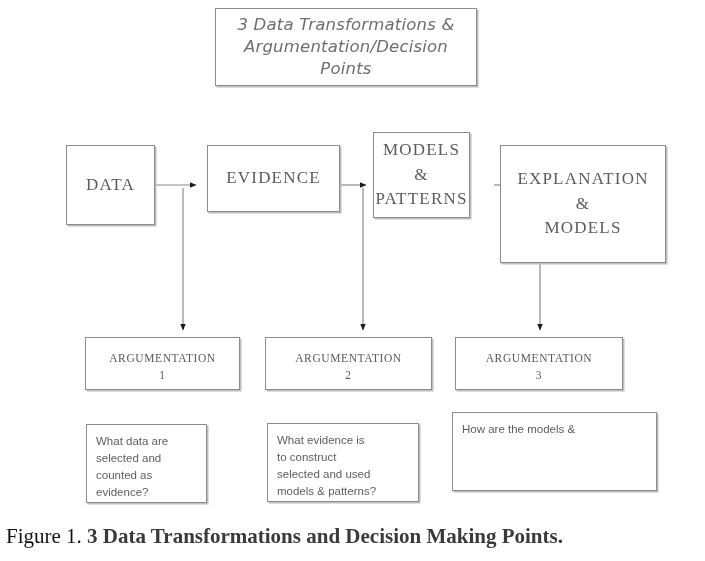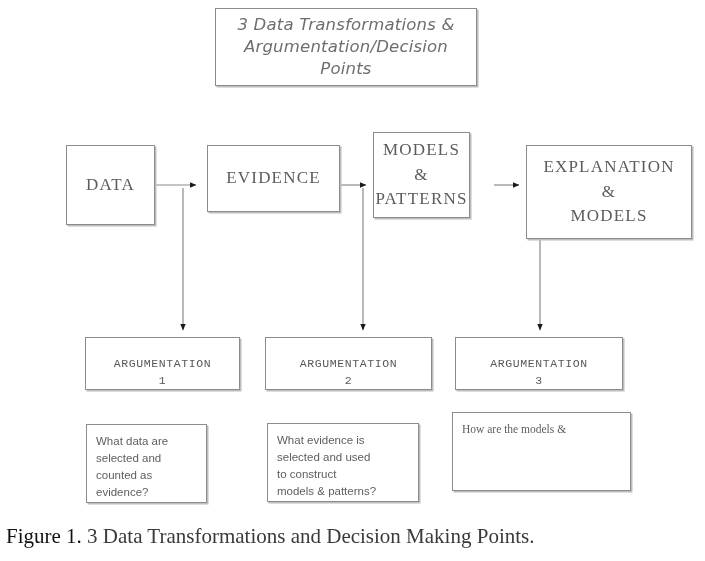--- a/index.html
+++ b/index.html
@@ -57,29 +57,29 @@
     font-size: 17px;
     letter-spacing: 1.2px;
     line-height: 1.45;
     color: #5c5c5c;
   }
   .stage-box .sb-line { display: block; }
 
   #stage-box-0 { left: 66px;  top: 145px; width: 89px;  height: 80px; }
   #stage-box-1 { left: 207px; top: 145px; width: 133px; height: 67px; }
   #stage-box-2 { left: 373px; top: 132px; width: 97px; height: 86px; text-align: center; }
-  #stage-box-3 { left: 526px; top: 145px; width: 166px; height: 94px; }
+  #stage-box-3 { left: 500px; top: 145px; width: 166px; height: 118px; }
 
   
   .arg-box {
-    font-family: Liberation Mono, monospace;
+    font-family: Liberation Serif, serif;
     font-size: 11.5px;
     letter-spacing: 0.6px;
     line-height: 1.5;
-    align-items: flex-end;
+    align-items: center;
     padding-top: 7px;
     color: #595959;
   }
   .arg-box .ab-line { display: block; }
 
   #arg-box-0 { left: 85px;  top: 337px; width: 155px; height: 53px; }
   #arg-box-1 { left: 265px; top: 337px; width: 167px; height: 53px; }
   #arg-box-2 { left: 455px; top: 337px; width: 168px; height: 53px; }
 
   
@@ -90,21 +90,21 @@
     align-items: flex-start;
     justify-content: flex-start;
     text-align: left;
     padding: 8px 0 0 9px;
     color: #5e5e5e;
   }
   .question-box .qb-line { display: block; white-space: nowrap; }
 
   #question-box-0 { left: 86px;  top: 412px; width: 121px; height: 79px; margin-top: 12px; }
   #question-box-1 { left: 267px; top: 412px; width: 152px; height: 79px; margin-top: 11px; }
-  #question-box-2 { left: 452px; top: 412px; width: 179px; height: 79px; font-family: Liberation Serif, serif; }
+  #question-box-2 { left: 452px; top: 412px; width: 205px; height: 79px; }
 
   
   #connectors {
     position: absolute;
     left: 0; top: 0;
     width: 705px;
     height: 505px;
     pointer-events: none;
   }
 
@@ -119,20 +119,21 @@
     line-height: 1.25;
     color: #2a2a2a;
     white-space: nowrap;
   }
   #figure-caption .cap-label {
     font-weight: normal;
     color: #111111;
   }
   #figure-caption .cap-text {
     color: #3a3a3a;
+    font-weight: bold;
   }
 </style>
 </head>
 <body>
 
 <div id="figure-canvas">
 
   <svg id="connectors" viewBox="0 0 705 505" xmlns="http://www.w3.org/2000/svg">
     <defs>
       <marker id="arrowhead" markerWidth="7" markerHeight="7" refX="6" refY="3.1" orient="auto" markerUnits="userSpaceOnUse">
@@ -223,22 +224,22 @@
       <span class="qb-line">What data are</span>
       <span class="qb-line">selected and</span>
       <span class="qb-line">counted as</span>
       <span class="qb-line">evidence?</span>
     </div>
   </div>
 
   <div class="box question-box" id="question-box-1">
     <div>
       <span class="qb-line">What evidence is</span>
+      <span class="qb-line">to construct</span>
       <span class="qb-line">selected and used</span>
-      <span class="qb-line">to construct</span>
       <span class="qb-line">models &amp; patterns?</span>
     </div>
   </div>
 
   <div class="box question-box" id="question-box-2">
     <div>
       <span class="qb-line">How are the models &amp;</span>
     </div>
   </div>
 

